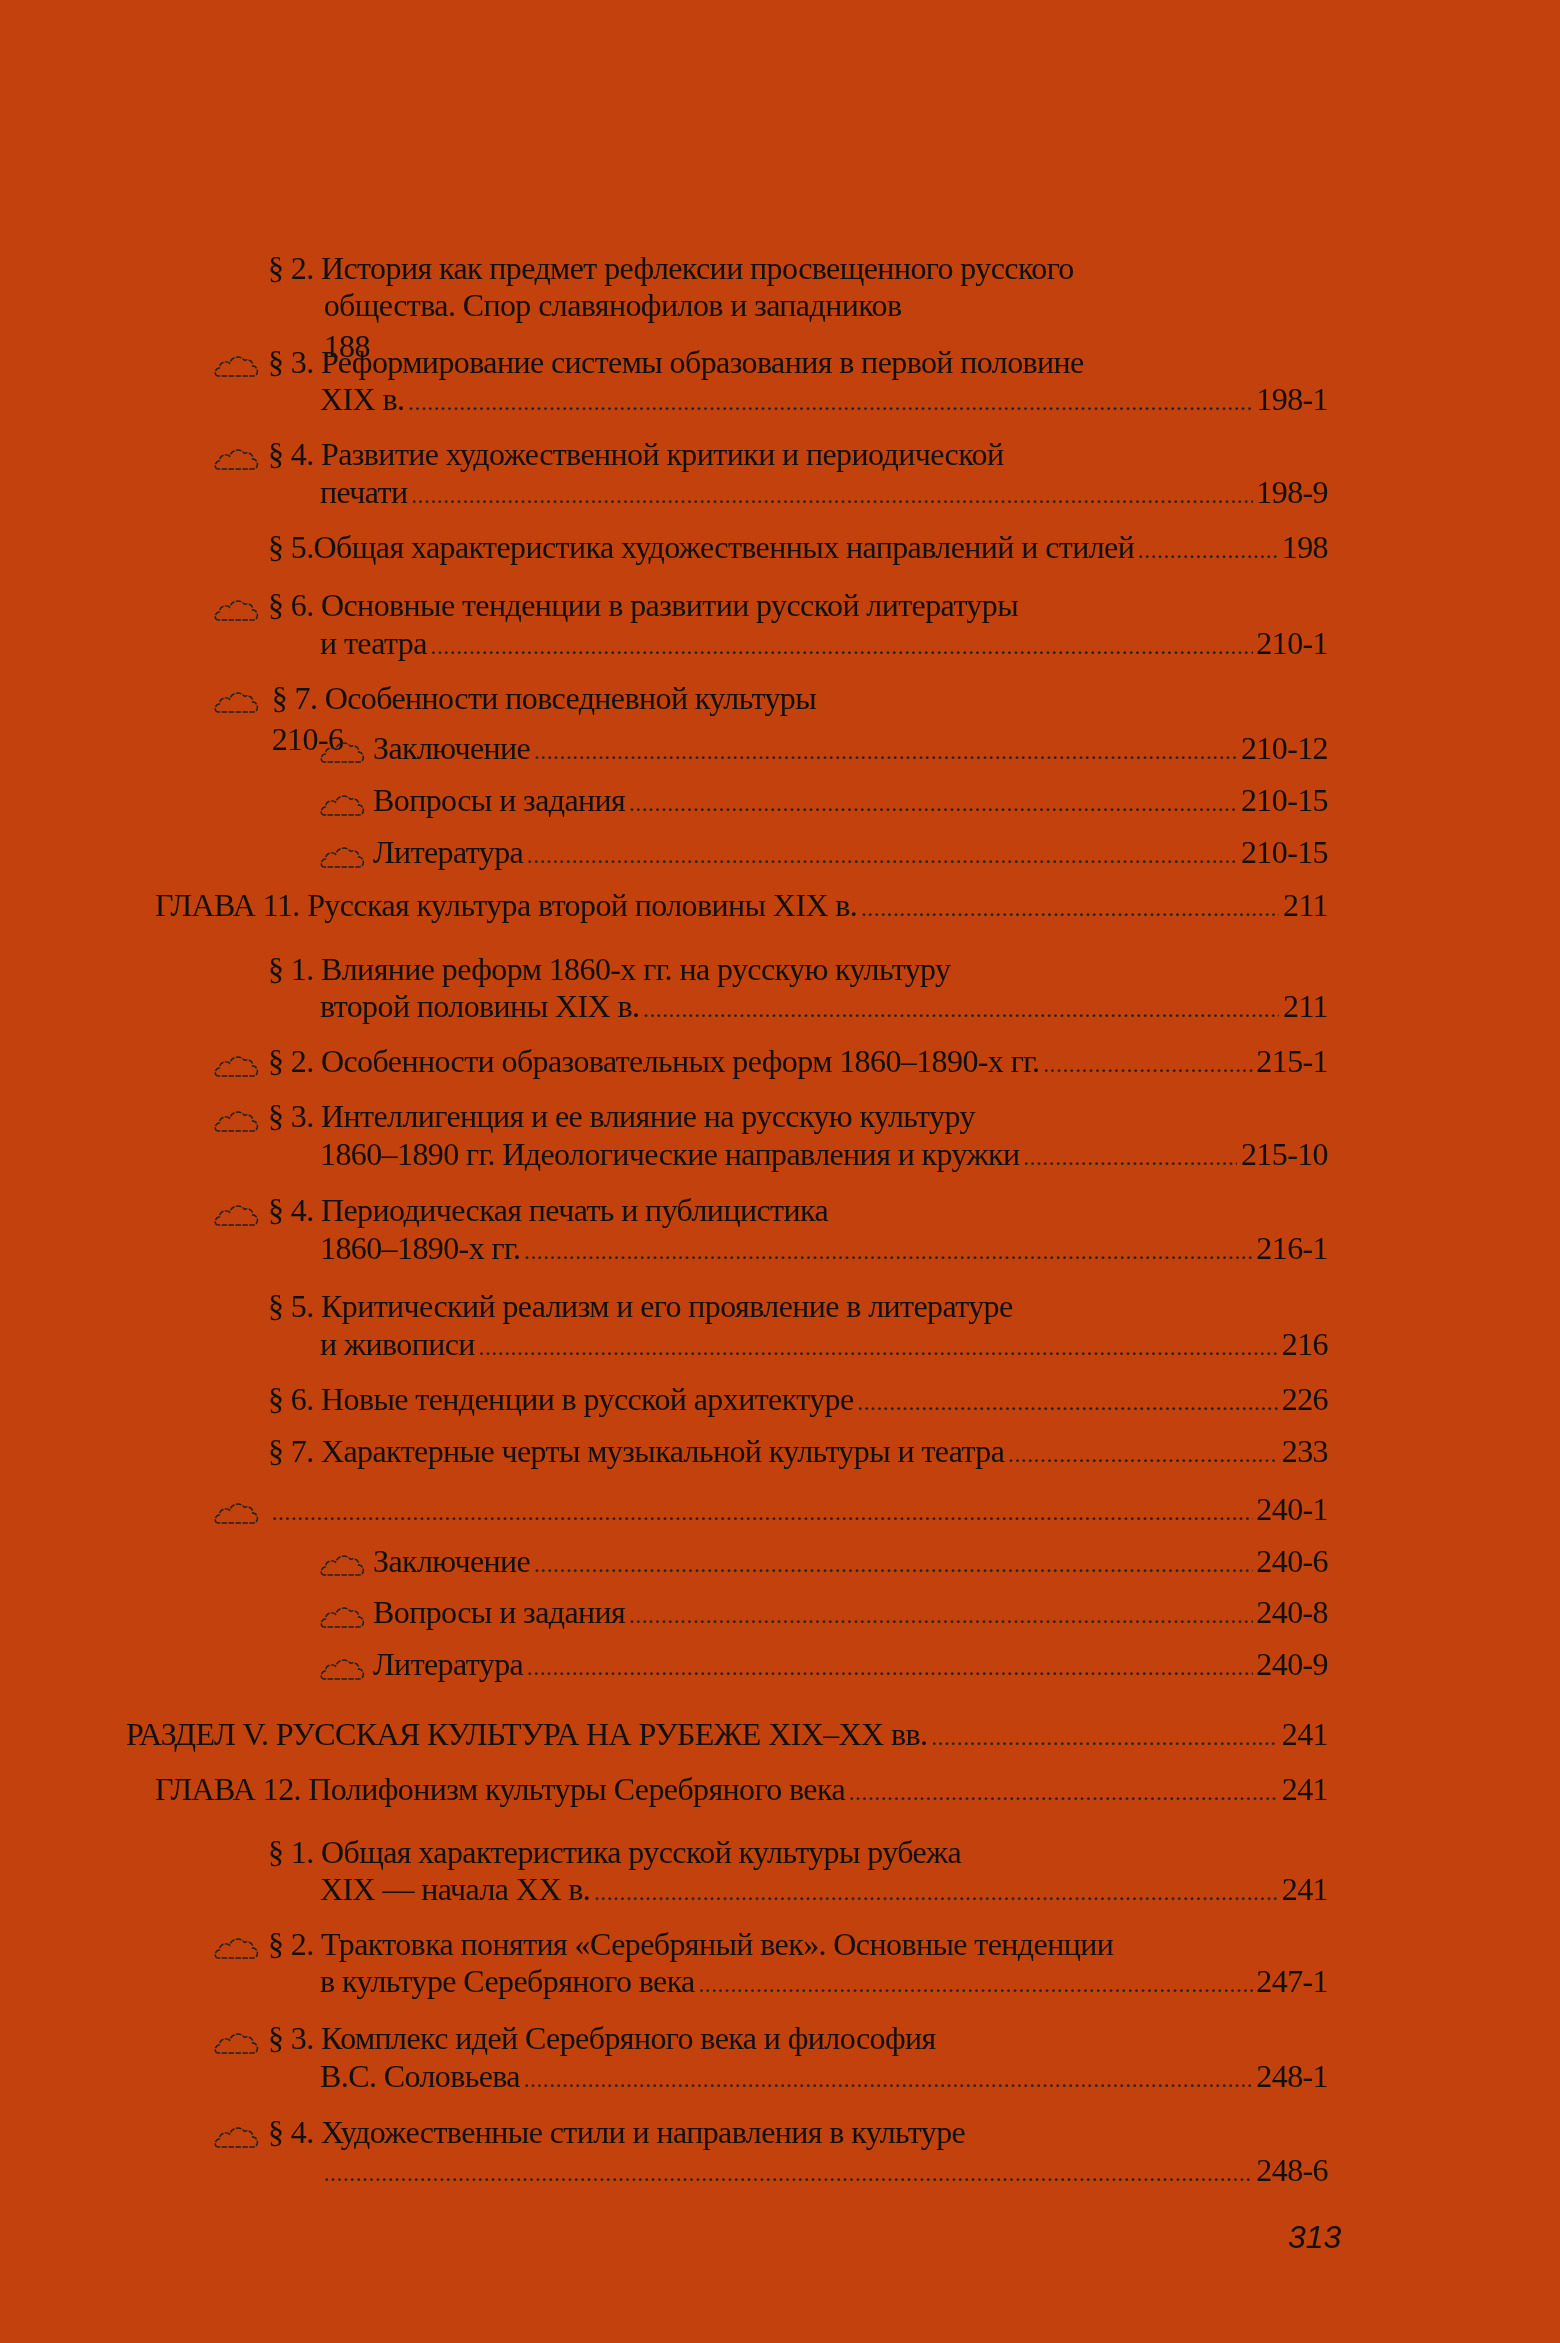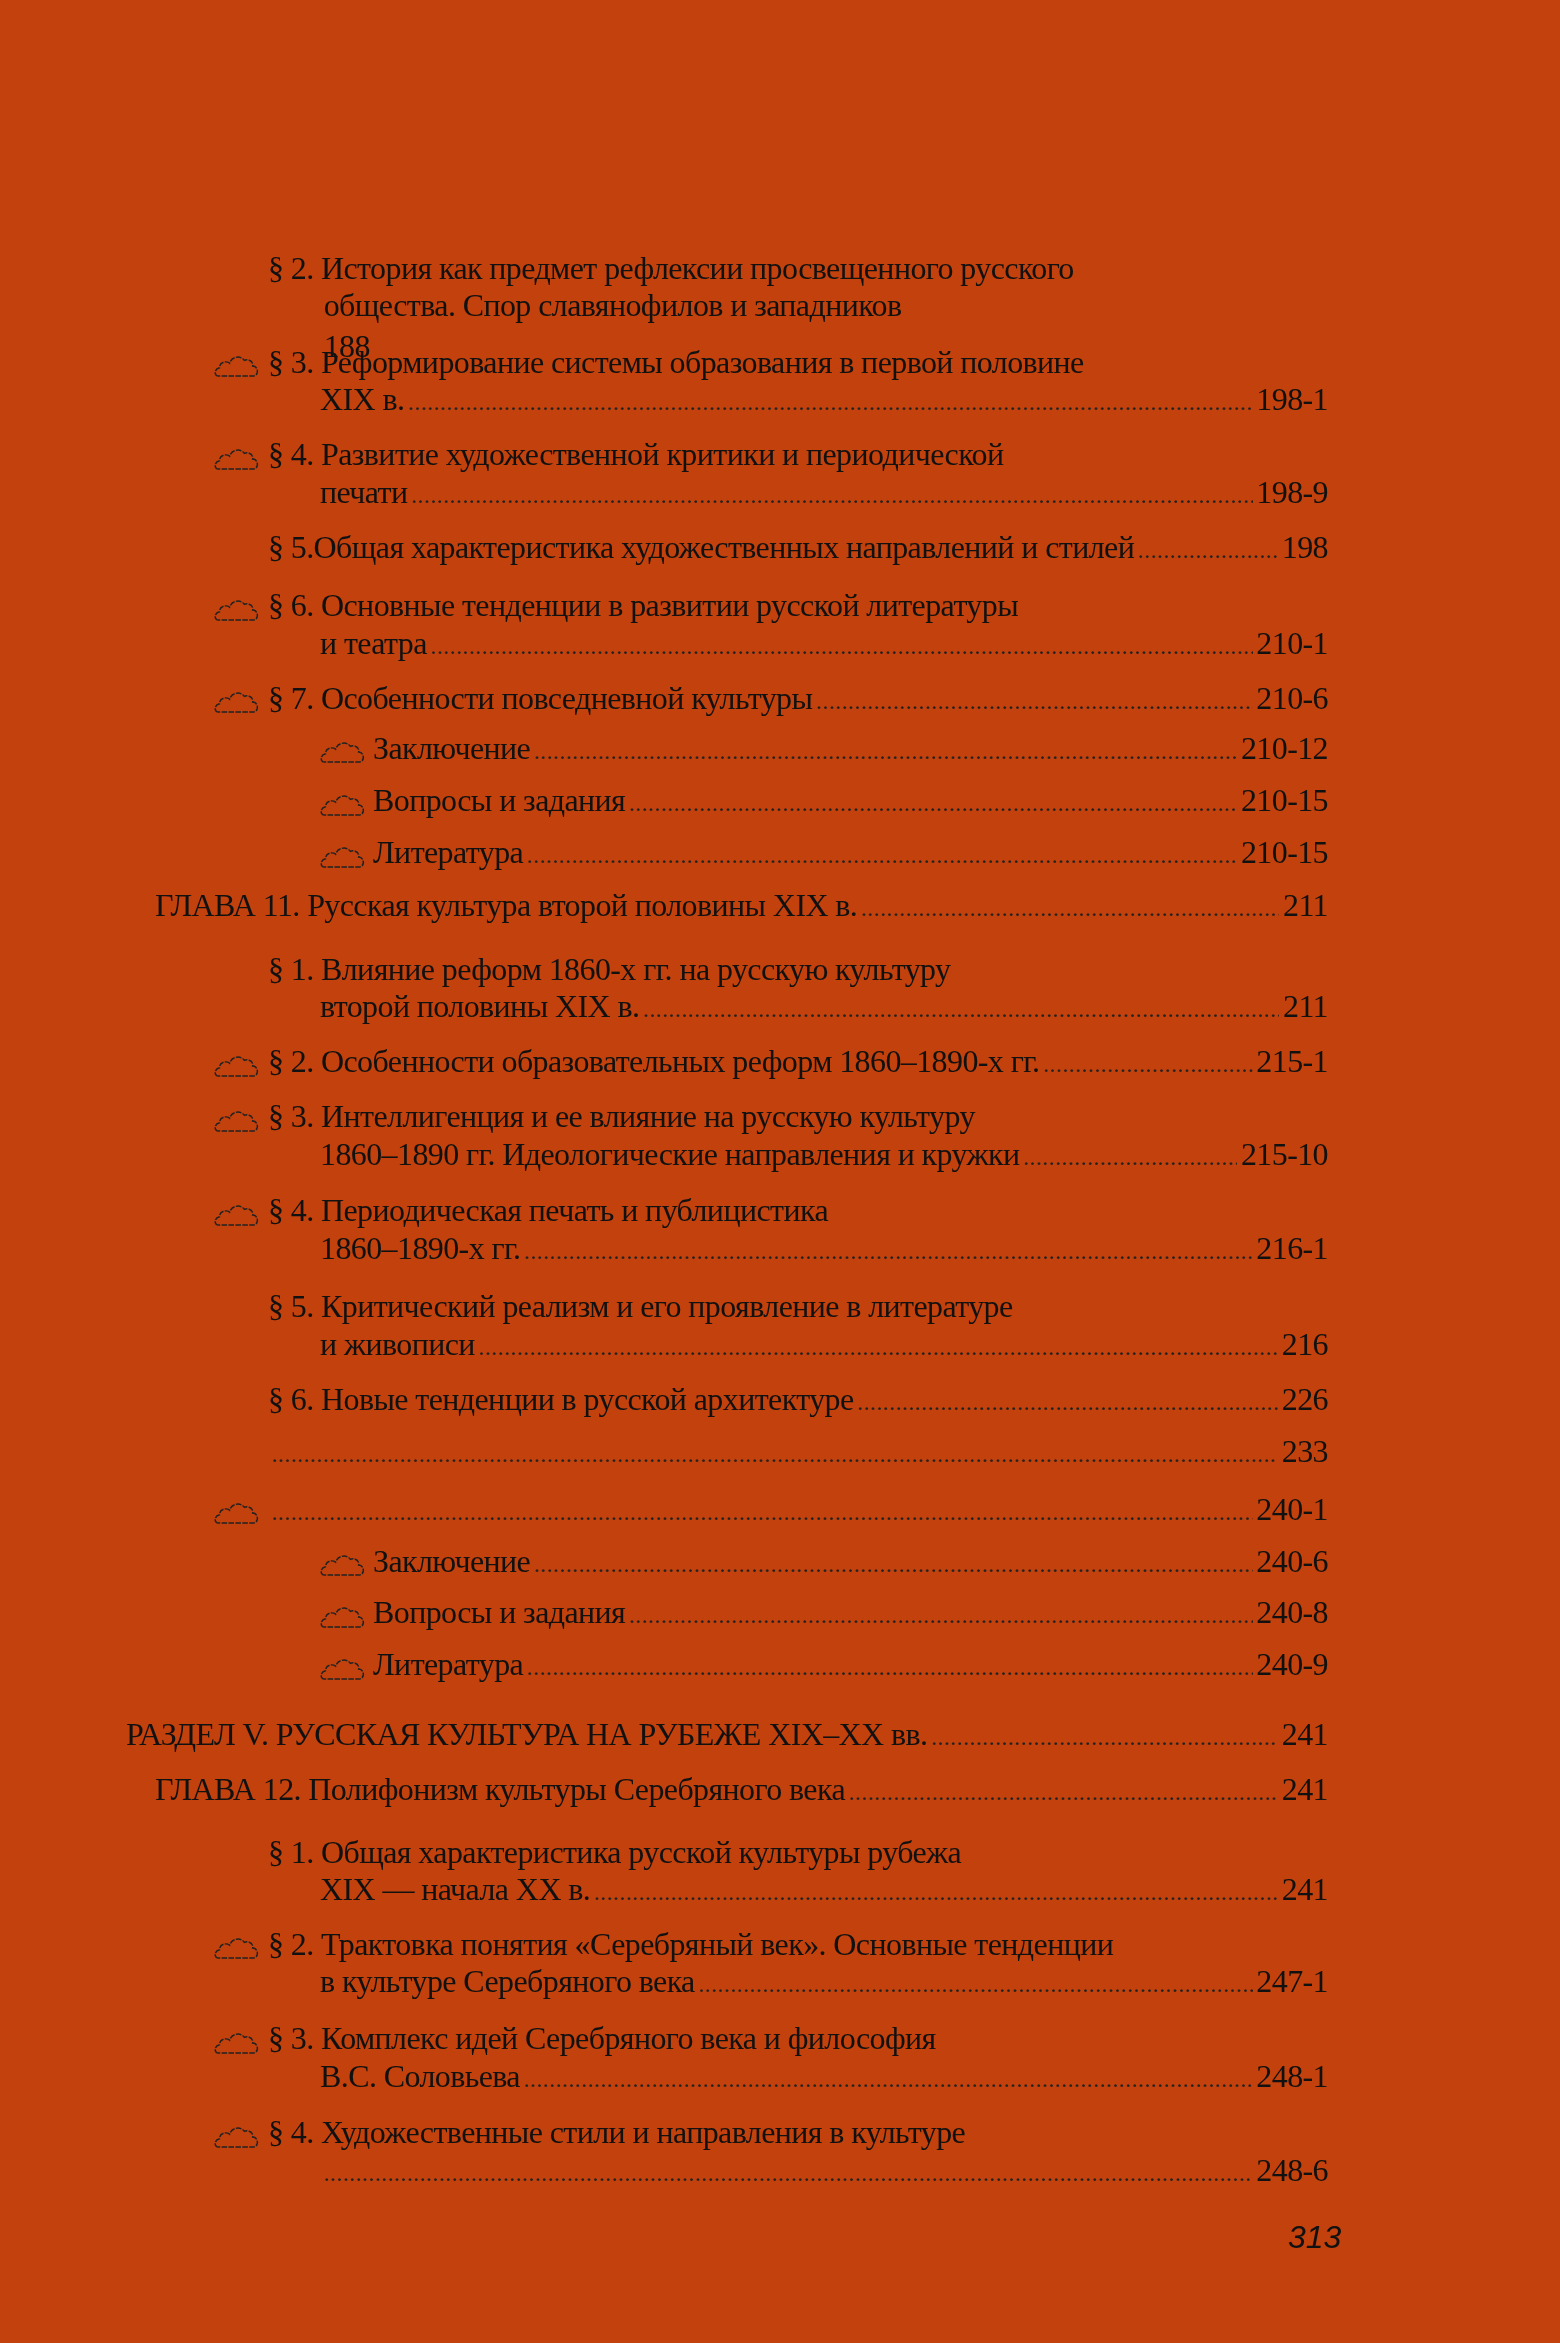--- a/index.html
+++ b/index.html
@@ -83,21 +83,21 @@
           <span class="dots"></span>
           <span class="pg">210-1</span>
         </div>
       </div>
       <div>
         <span class="icon" style="left: 213px; top: 687px;">
           <svg viewBox="0 0 52 30">
             <path d="M6 27 C1 27 1 19 7 18 C7 12 14 10 18 13 C20 6 30 4 34 10 C38 8 44 11 43 16 C49 16 50 26 44 27 Z" fill="none" stroke="#222" stroke-width="1.6" stroke-dasharray="6 1.5"></path>
           </svg>
         </span>
-        <div class="line" style="left: 268px; top: 678px; width: 1060px;">
+        <div class="line" style="left: 268px; top: 678px; width: 1060px; flex-direction: column;">
           <span class="txt">§ 7. Особенности повседневной культуры</span>
           <span class="dots"></span>
           <span class="pg">210-6</span>
         </div>
       </div>
       <div>
         <span class="icon" style="left: 319px; top: 737px;">
           <svg viewBox="0 0 52 30">
             <path d="M6 27 C1 27 1 19 7 18 C7 12 14 10 18 13 C20 6 30 4 34 10 C38 8 44 11 43 16 C49 16 50 26 44 27 Z" fill="none" stroke="#222" stroke-width="1.6" stroke-dasharray="6 1.5"></path>
           </svg>
@@ -203,20 +203,21 @@
       </div>
       <div>
         <div class="line" style="left: 268px; top: 1379px; width: 1060px;">
           <span class="txt">§ 6. Новые тенденции в русской архитектуре</span>
           <span class="dots"></span>
           <span class="pg">226</span>
         </div>
       </div>
       <div>
         <div class="line" style="left: 268px; top: 1431px; width: 1060px;">
+          <span class="txt">§ 7. Характерные черты музыкальной культуры и театра</span>
           <span class="dots"></span>
           <span class="pg">233</span>
         </div>
       </div>
       <div>
         <span class="icon" style="left: 213px; top: 1498px;">
           <svg viewBox="0 0 52 30">
             <path d="M6 27 C1 27 1 19 7 18 C7 12 14 10 18 13 C20 6 30 4 34 10 C38 8 44 11 43 16 C49 16 50 26 44 27 Z" fill="none" stroke="#222" stroke-width="1.6" stroke-dasharray="6 1.5"></path>
           </svg>
         </span>

